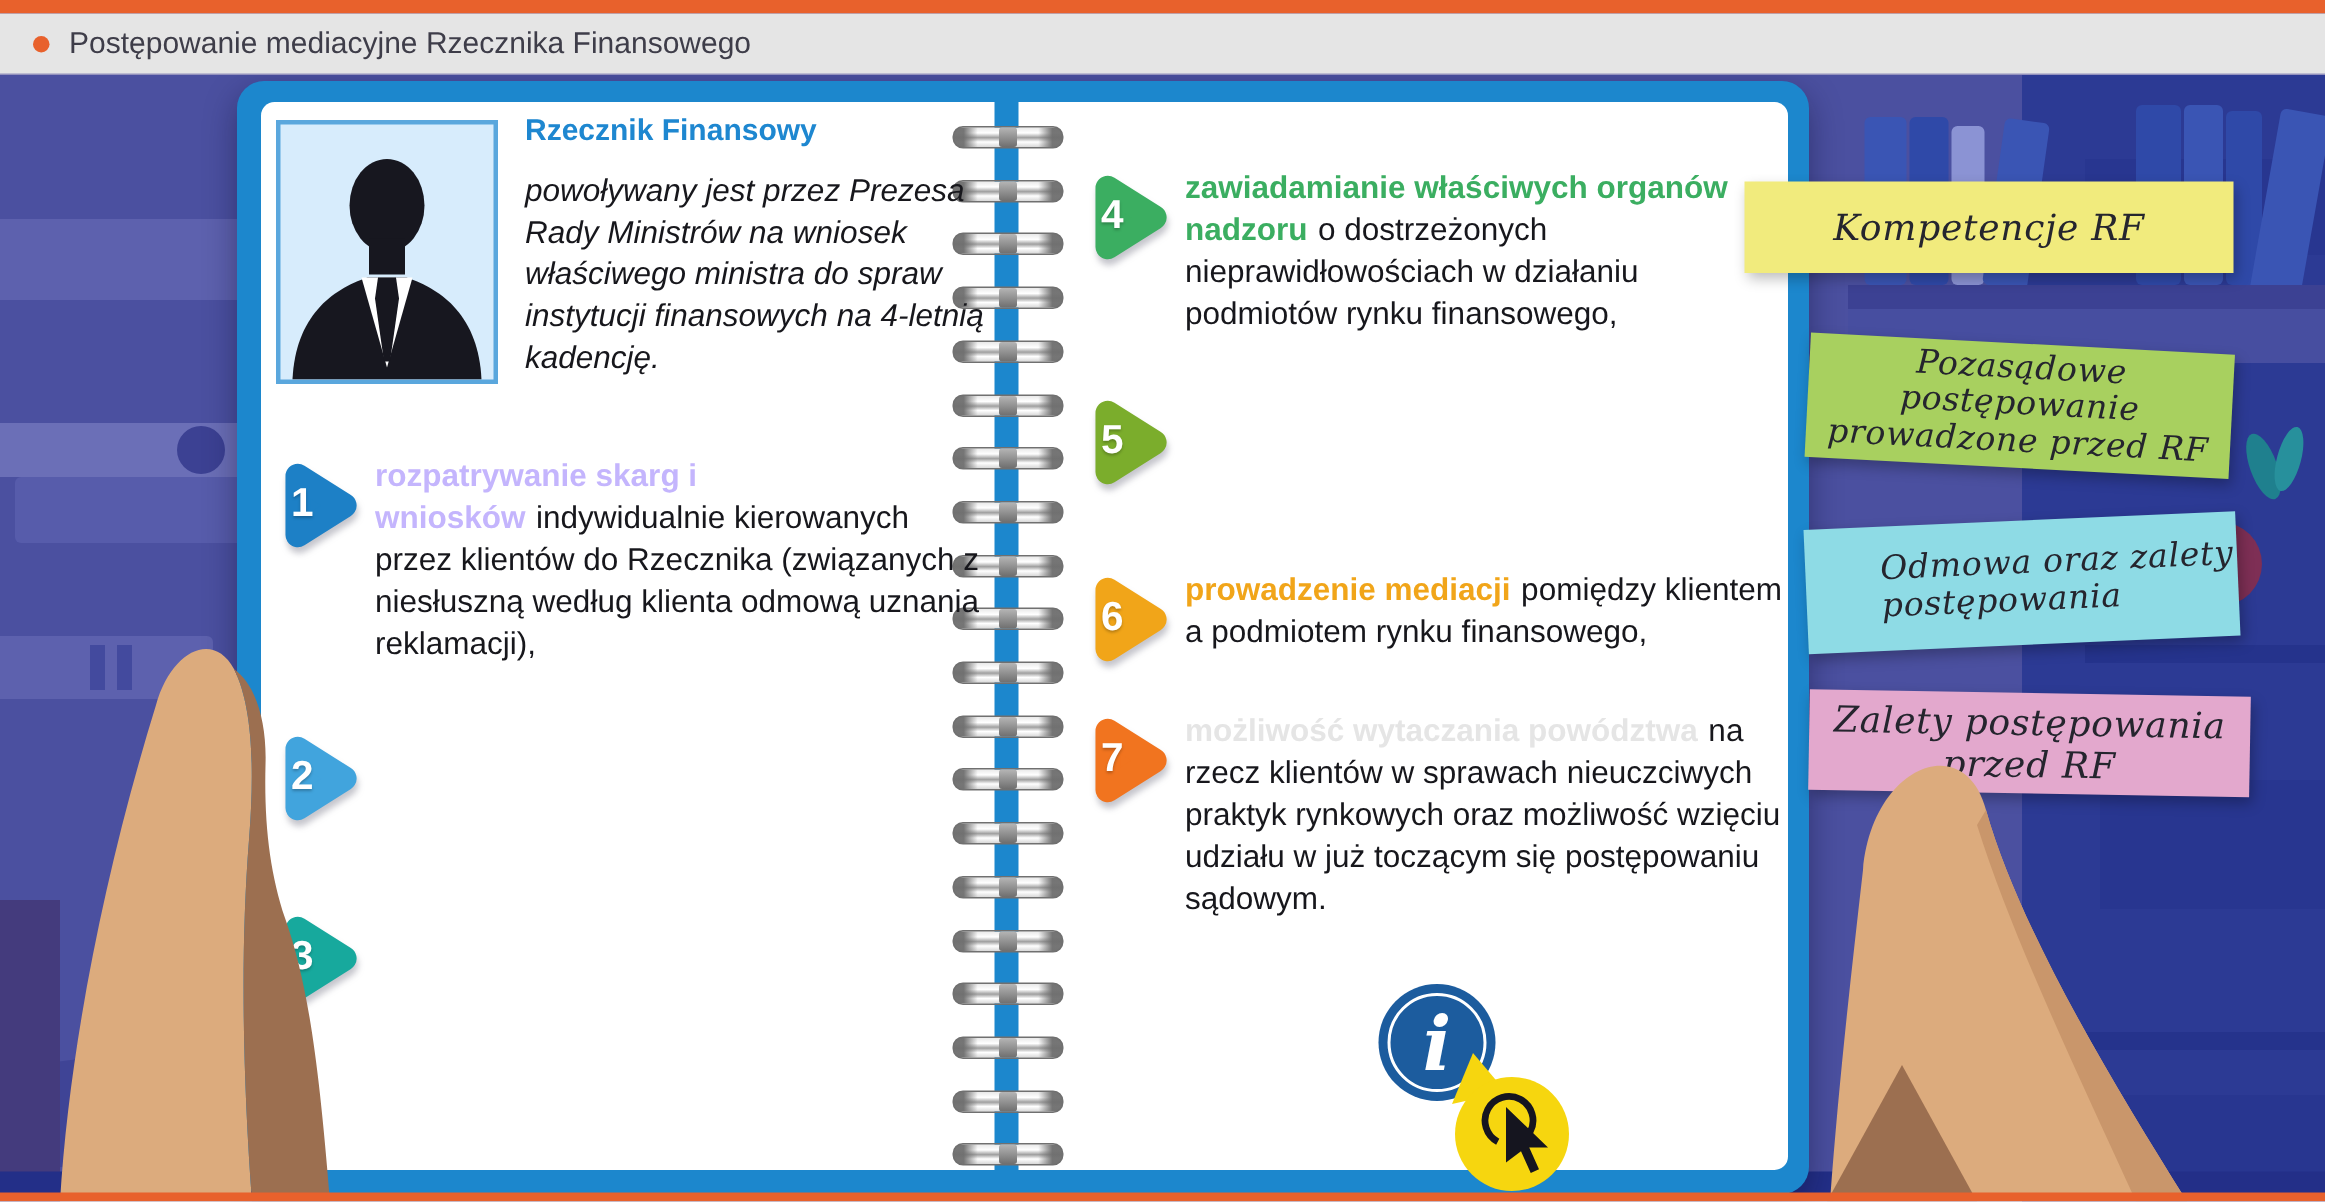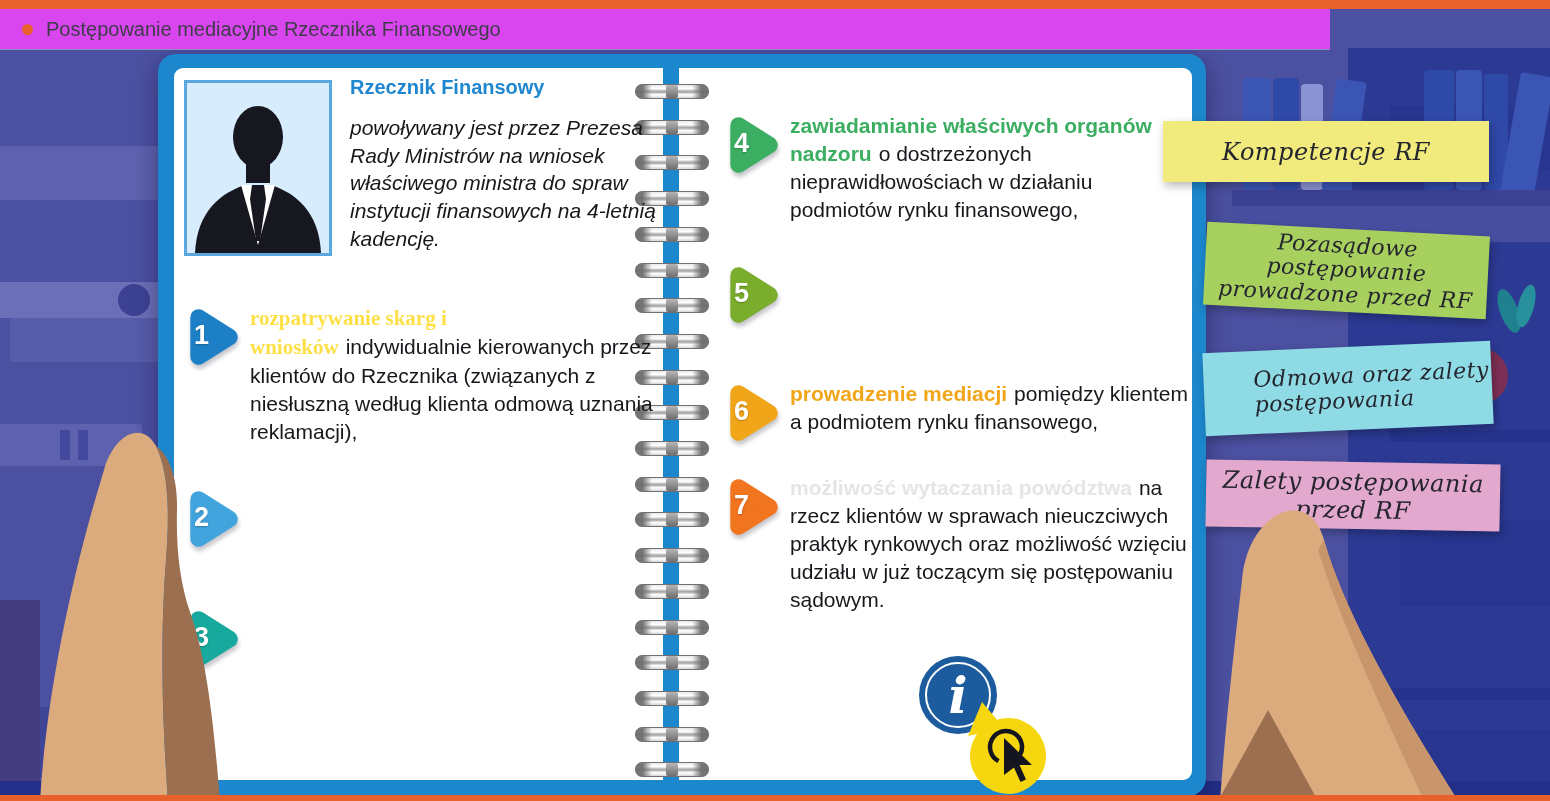--- a/index.html
+++ b/index.html
@@ -1,21 +1,21 @@
 <!DOCTYPE html>
 <html><head>
 <meta charset="utf-8">
 <style>
   html,body{margin:0;padding:0;}
   #stage{position:relative;width:1550px;height:801px;overflow:hidden;
          background:#4b50a0;font-family:"Liberation Sans",sans-serif;}
 
   
   .top-stripe{position:absolute;left:0;top:0;width:1550px;height:9px;background:#e8612c;z-index:7;}
-  .header-bar{position:absolute;left:0;top:9px;width:1330px;height:40px;background:#d946ef;
+  .header-bar{position:absolute;left:0;top:9px;width:1550px;height:40px;background:#e5e5e5;
               border-bottom:1px solid #9391bd;z-index:7;display:flex;align-items:center;}
   .header-dot{width:11px;height:11px;border-radius:50%;background:#e8612c;margin-left:22px;}
   .header-title{margin-left:13px;font-size:20px;color:#3e3d49;}
 
   
   .deco{position:absolute;}
   .r6{border-radius:6px;} .r4{border-radius:4px;}
 
   
   .cover{position:absolute;left:158px;top:54px;width:1048px;height:742px;background:#1c87cd;
@@ -140,21 +140,21 @@
     </svg>
   </div>
   <div class="page-title">Rzecznik Finansowy</div>
   <div class="intro">powoływany jest przez Prezesa Rady Ministrów na wniosek właściwego ministra do spraw instytucji finansowych na 4-letnią kadencję.</div>
 
   <div class="item" style="left:184px;top:304px;">
     <svg class="arrow" viewBox="0 0 56 64" style="color: rgb(29, 128, 198);">
         <path d="M14 13 L44 32 L14 51 Z" fill="currentColor" stroke="currentColor" stroke-width="16" stroke-linejoin="round"></path>
       </svg>
     <div class="num">1</div>
-    <p class="itxt"><span class="hl" style="color: #fde047; font-family: Liberation Serif, serif;">rozpatrywanie skarg i wniosków</span><span>indywidualnie kierowanych przez klientów do Rzecznika (związanych z niesłuszną według klienta odmową uznania reklamacji),</span></p>
+    <p class="itxt"><span class="hl" style="color: #c4b5fd;">rozpatrywanie skarg i wniosków</span><span>indywidualnie kierowanych przez klientów do Rzecznika (związanych z niesłuszną według klienta odmową uznania reklamacji),</span></p>
   </div>
   <div class="item" style="left:184px;top:486px;">
     <svg class="arrow" viewBox="0 0 56 64" style="color: rgb(65, 164, 221);">
         <path d="M14 13 L44 32 L14 51 Z" fill="currentColor" stroke="currentColor" stroke-width="16" stroke-linejoin="round"></path>
       </svg>
     <div class="num">2</div>
   </div>
   <div class="item" style="left:184px;top:606px;">
     <svg class="arrow" viewBox="0 0 56 64" style="color: rgb(23, 169, 157);">
         <path d="M14 13 L44 32 L14 51 Z" fill="currentColor" stroke="currentColor" stroke-width="16" stroke-linejoin="round"></path>

